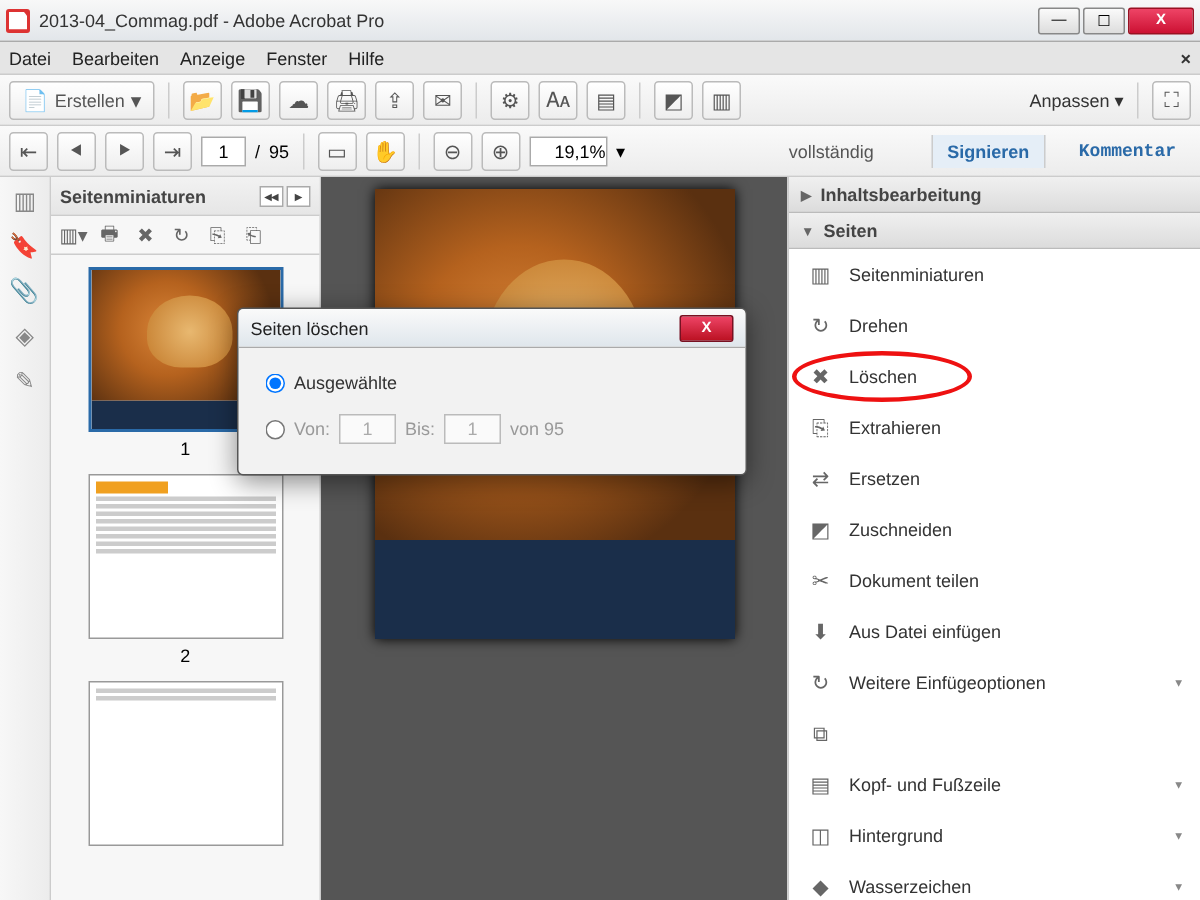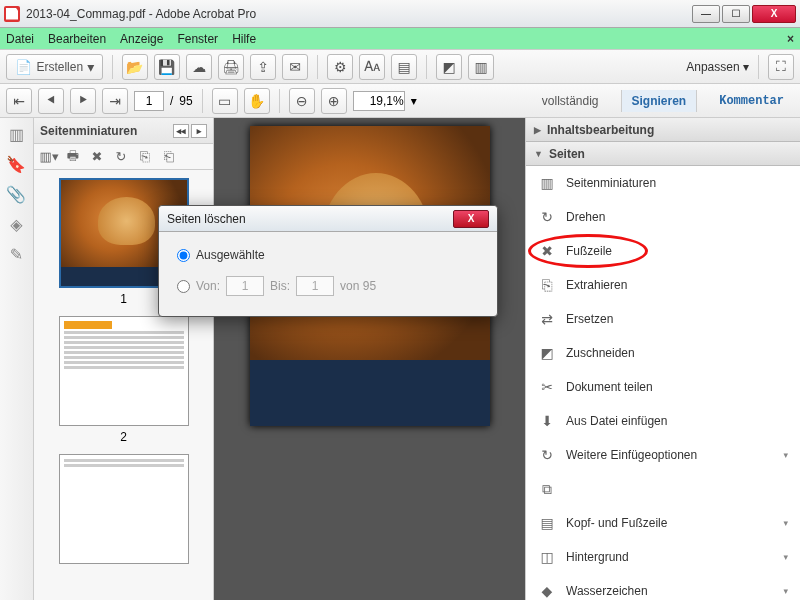--- a/index.html
+++ b/index.html
@@ -4,32 +4,32 @@
 <style>
 * { box-sizing: border-box; margin: 0; padding: 0; font-family: "Segoe UI", Tahoma, sans-serif; font-size: 12px; }
 body { background: #fff; width: 800px; height: 600px; overflow: hidden; position: relative; }
 .titlebar { height: 28px; background: linear-gradient(#f8f8f8,#e2e6ea); border-bottom: 1px solid #aaa; display: flex; align-items: center; padding: 0 4px; }
 .titlebar .app-icon { width: 16px; height: 16px; background: #d33; border-radius: 2px; margin-right: 6px; position: relative; }
 .titlebar .app-icon::after { content: ""; position: absolute; inset: 2px; background: #fff; clip-path: polygon(0 0,80% 0,100% 25%,100% 100%,0 100%); }
 .titlebar .title { flex: 1; color: #333; }
 .titlebar .win-btns { display: flex; }
 .titlebar .win-btn { width: 28px; height: 18px; border: 1px solid #888; background: linear-gradient(#fafafa,#ddd); margin-left: 2px; border-radius: 2px; display: flex; align-items: center; justify-content: center; font-size: 10px; }
 .titlebar .win-btn.close { background: linear-gradient(#e46,#c13); border-color: #912; color: #fff; font-weight: bold; width: 44px; }
-.menubar { height: 22px; display: flex; align-items: center; padding: 0 6px; gap: 14px; border-bottom: 1px solid #ccc; background: #86efac; }
+.menubar { height: 22px; display: flex; align-items: center; padding: 0 6px; gap: 14px; border-bottom: 1px solid #ccc; background: #e5e5e5; }
 .menubar span { color: #222; }
 .menubar .x { margin-left: auto; font-weight: bold; color: #333; }
 .toolbar1, .toolbar2 { height: 34px; display: flex; align-items: center; padding: 0 6px; gap: 6px; border-bottom: 1px solid #ccc; background: linear-gradient(#fafafa,#ececec); }
 .tbtn { width: 26px; height: 26px; border: 1px solid #bbb; border-radius: 3px; background: linear-gradient(#fff,#eee); display: flex; align-items: center; justify-content: center; font-size: 14px; color: #555; }
 .tbtn.wide { width: auto; padding: 0 8px; gap: 4px; }
 .sep { width: 1px; height: 24px; background: #ccc; margin: 0 3px; }
 .toolbar2 .page-in { width: 30px; height: 20px; border: 1px solid #aaa; text-align: center; background: #fff; }
 .toolbar2 .zoom-in { width: 52px; height: 20px; border: 1px solid #aaa; text-align: right; background: #fff; }
 .toolbar2 .rightblk { margin-left: auto; display: flex; align-items: center; gap: 12px; }
 .toolbar2 .tabbtn { padding: 4px 10px; color: #555; }
-.toolbar2 .tabbtn.sign { color: #2a6aa8; background: #e5eef7; border-left: 1px solid #ccc; border-right: 1px solid #ccc; font-weight: bold; }
+.toolbar2 .tabbtn.sign { color: #2a6aa8; background: #e5eef7; border-left: 1px solid #ccc; border-right: 1px solid #ccc; font-weight: bold; margin-left: 16px; }
 .toolbar2 .tabbtn.comment { color: #2a6aa8; font-weight: bold; font-family: Liberation Mono, monospace; }
 .main { display: flex; height: calc(600px - 28px - 22px - 34px - 34px); }
 .leftstrip { width: 34px; background: linear-gradient(90deg,#f7f7f7,#ececec); border-right: 1px solid #ccc; display: flex; flex-direction: column; align-items: center; padding-top: 6px; gap: 10px; }
 .leftstrip .ic { width: 20px; height: 20px; color: #888; font-size: 16px; display: flex; align-items: center; justify-content: center; }
 .thumbpanel { width: 180px; background: #f7f7f7; border-right: 1px solid #ccc; display: flex; flex-direction: column; }
 .thumbhead { height: 26px; display: flex; align-items: center; padding: 0 6px; font-weight: bold; color: #444; border-bottom: 1px solid #ccc; background: linear-gradient(#f2f2f2,#e6e6e6); }
 .thumbhead .navbtns { margin-left: auto; display: flex; gap: 2px; }
 .thumbhead .navbtn { width: 16px; height: 14px; border: 1px solid #aaa; background: #fff; font-size: 9px; display: flex; align-items: center; justify-content: center; }
 .thumbtools { height: 26px; display: flex; align-items: center; gap: 6px; padding: 0 6px; border-bottom: 1px solid #ccc; }
 .thumbtools .tic { width: 18px; height: 18px; display: flex; align-items: center; justify-content: center; font-size: 13px; color: #666; }
@@ -211,21 +211,21 @@
           <div class="tico">▥</div>
           <span>Seitenminiaturen</span>
         </div>
       <div class="toolrow">
           <div class="tico">↻</div>
           <span>Drehen</span>
         </div>
       <div class="toolrow">
           <div class="redcircle"></div>
           <div class="tico">✖</div>
-          <span>Fußzeile</span>
+          <span>Löschen</span>
         </div>
       <div class="toolrow">
           <div class="tico">⎘</div>
           <span>Extrahieren</span>
         </div>
       <div class="toolrow">
           <div class="tico">⇄</div>
           <span>Ersetzen</span>
         </div>
       <div class="toolrow">

